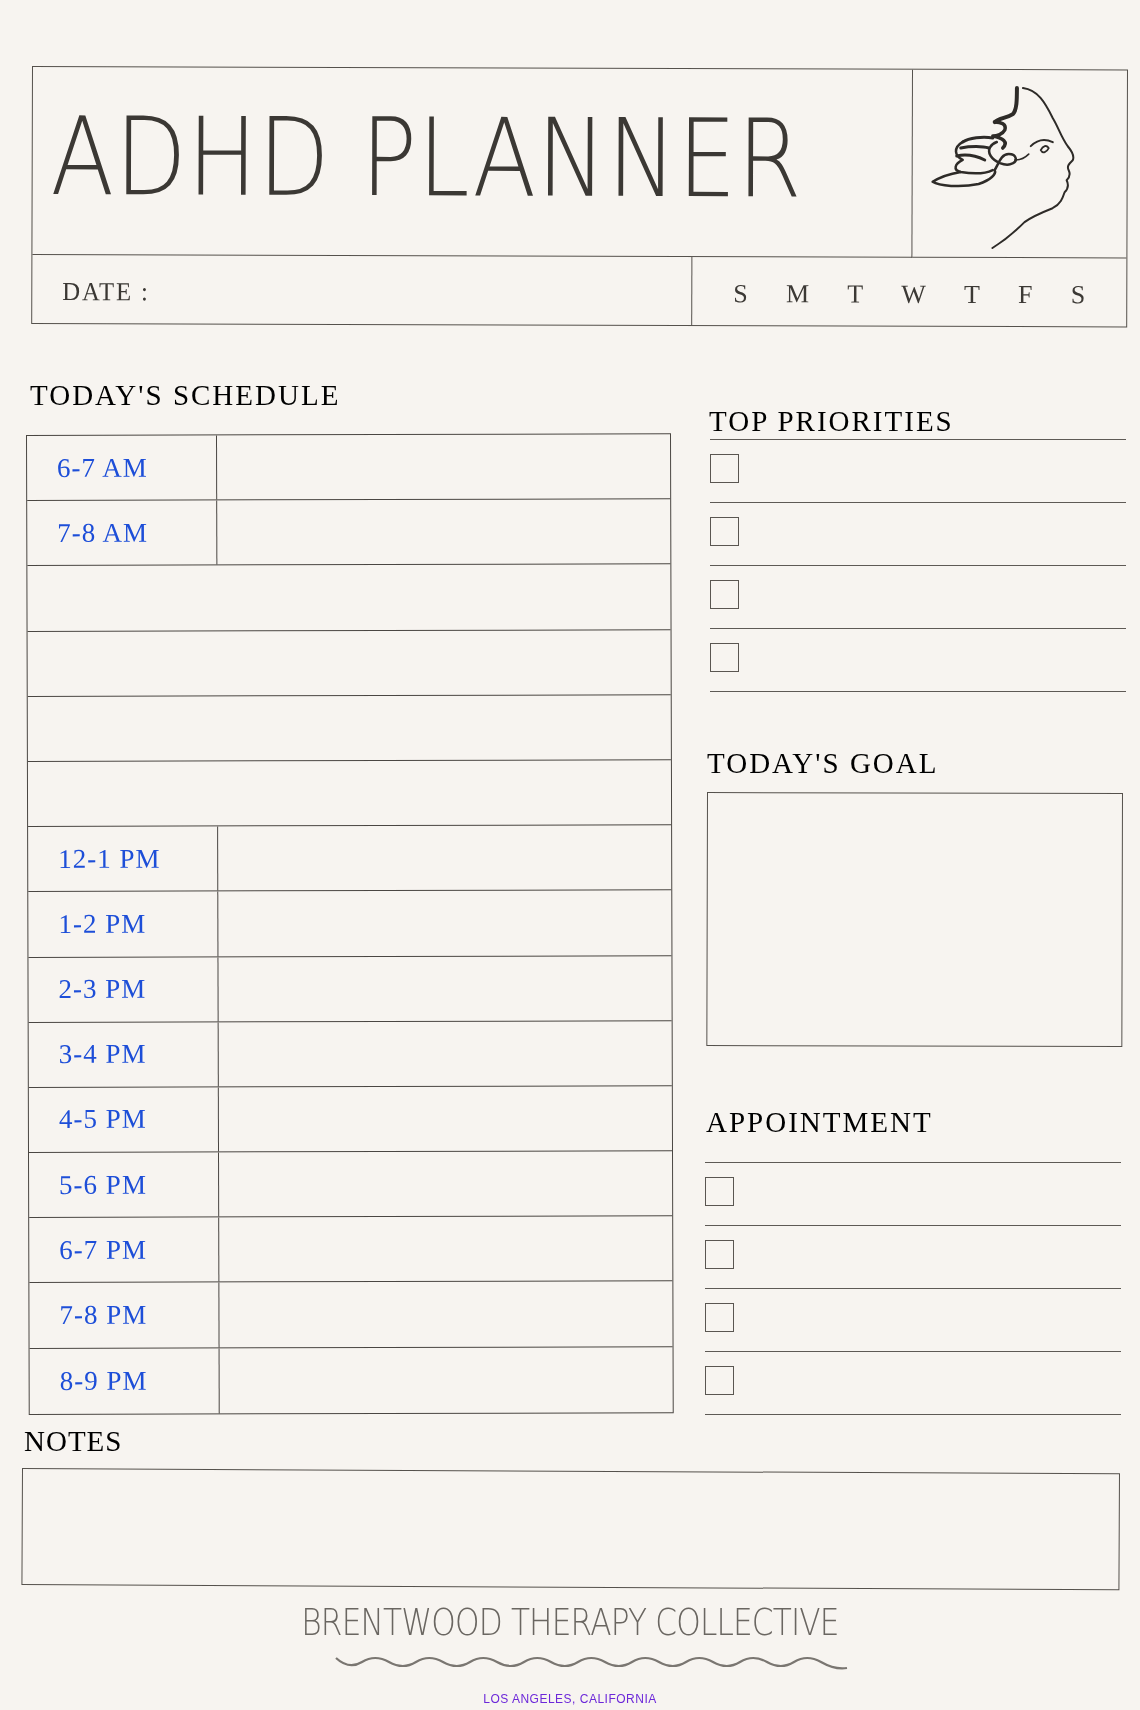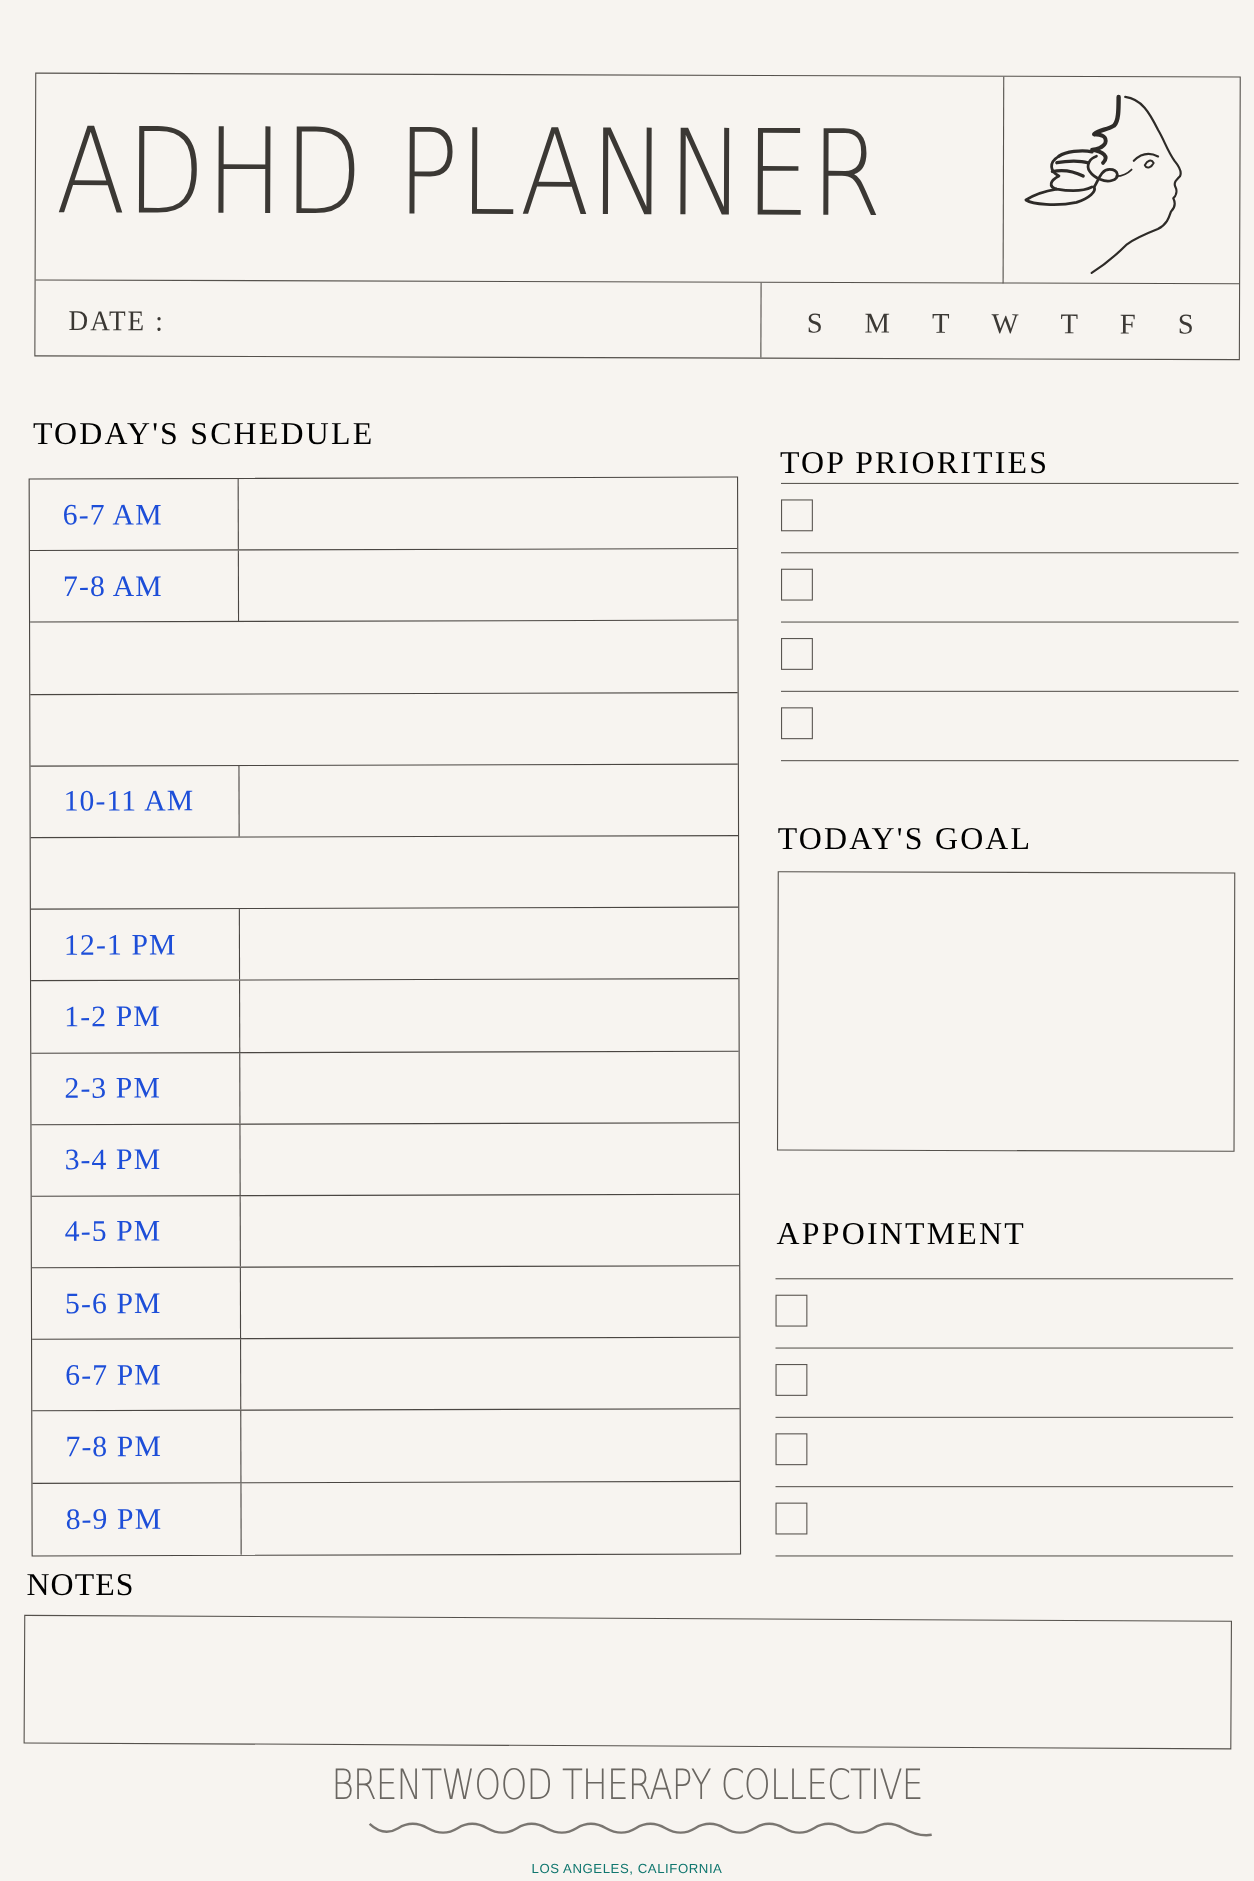--- a/index.html
+++ b/index.html
@@ -148,21 +148,21 @@
     }
     #wave {
       left: 334px; top: 1652px; width: 515px; height: 22px;
     }
     #location {
       left: 0; width: 1140px; top: 1692px;
       text-align: center;
       font-family: "Liberation Sans", sans-serif;
       font-size: 12px;
       letter-spacing: 0.5px;
-      color: #0f766e;
+      color: #6d28d9;
     }
   </style>
 </head>
 <body>
 
 <div id="header-box" class="abs">
   <div id="title-cell" class="abs">
     <div id="title-text" class="abs">ADHD PLANNER</div>
   </div>
   <div id="face-cell" class="abs">
@@ -209,21 +209,20 @@
       <div class="sched-time">7-8 AM</div>
       <div class="sched-entry"></div>
     </div>
   <div class="sched-row">
       <div class="sched-entry"></div>
     </div>
   <div class="sched-row">
       <div class="sched-entry"></div>
     </div>
   <div class="sched-row">
-      <div class="sched-time">10-11 AM</div>
       <div class="sched-entry"></div>
     </div>
   <div class="sched-row">
       <div class="sched-entry"></div>
     </div>
   <div class="sched-row">
       <div class="sched-time">12-1 PM</div>
       <div class="sched-entry"></div>
     </div>
   <div class="sched-row">

